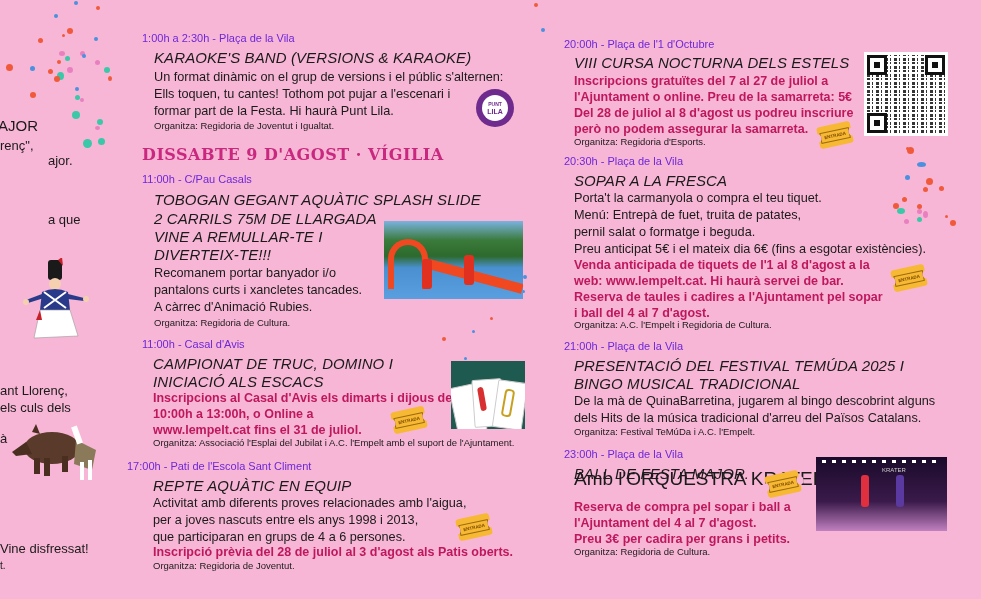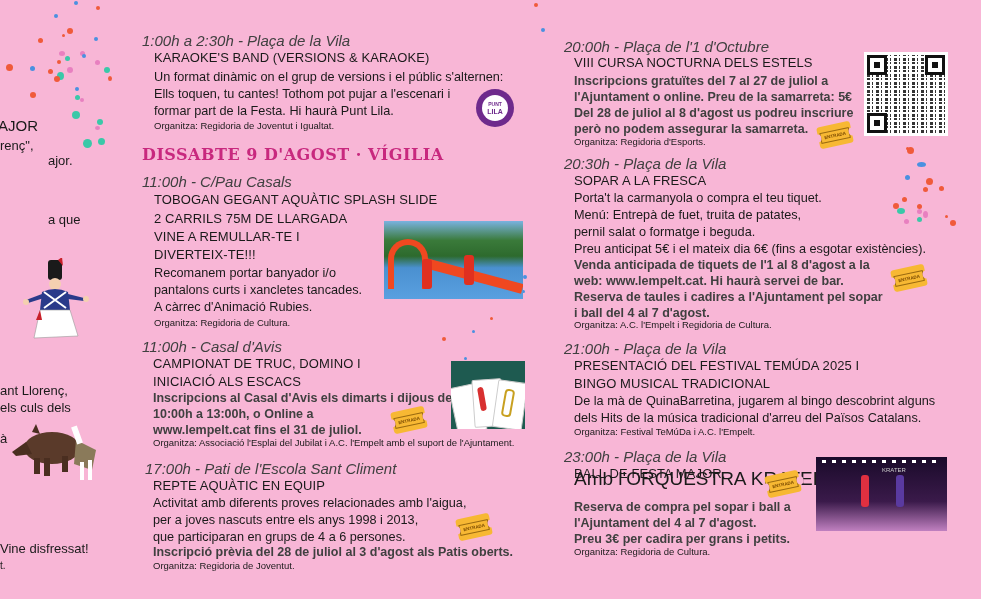--- a/index.html
+++ b/index.html
@@ -4,24 +4,24 @@
 <style>
   * { box-sizing: border-box; margin: 0; padding: 0; }
   html, body { width: 981px; height: 599px; overflow: hidden; }
   body {
     background: #f8b6d6;
     font-family: "Liberation Sans", "DejaVu Sans", sans-serif;
     color: #1a1a1a;
     position: relative;
   }
   .abs { position: absolute; }
-  .time { color: #404040; font-size: 15px; white-space: nowrap; font-style: italic; }
-  .title { font-size: 13px; line-height: 18px; white-space: nowrap; letter-spacing: 0.1px; }
+  .time { color: #6d28d9; font-size: 11px; white-space: nowrap; }
+  .title { font-size: 15px; line-height: 18px; white-space: nowrap; letter-spacing: 0.1px; font-style: italic; }
   .body-text { font-size: 12.7px; line-height: 18px; white-space: nowrap; }
-  .pink { color: #404040; font-weight: bold; font-size: 12.5px; line-height: 18px; white-space: nowrap; }
+  .pink { color: #be185d; font-weight: bold; font-size: 12.5px; line-height: 18px; white-space: nowrap; }
   .org { font-size: 9.5px; line-height: 13px; white-space: nowrap; }
   .day-header {
     color: #c8287e; font-family: "DejaVu Serif", "Liberation Serif", serif; font-weight: bold;
     font-size: 16px; letter-spacing: 0.5px; white-space: nowrap;
   }
   .left-text { font-size: 13px; line-height: 18px; white-space: nowrap; }
   .dot { position: absolute; border-radius: 50%; }
 
   
   .ticket {
@@ -236,21 +236,21 @@
     <div class="photo cards-photo" style="left:451px;top:361px;width:74px;height:68px">
       <div class="card" style="left:2px;top:24px;transform:rotate(-12deg)"></div>
       <div class="card" style="left:22px;top:18px;transform:rotate(-4deg);background:#fff"></div>
       <div class="card" style="left:44px;top:20px;transform:rotate(8deg)"></div>
       <div style="position:absolute;left:28px;top:26px;width:6px;height:24px;background:#d83030;border-radius:3px;transform:rotate(-10deg)"></div>
       <div style="position:absolute;left:52px;top:28px;width:10px;height:28px;border:2px solid #c8a020;border-radius:4px;transform:rotate(10deg)"></div>
     </div>
   </section>
 
   <section>
-    <div class="abs time" style="left:145px;top:460px">17:00h - Pati de l'Escola Sant Climent</div>
+    <div class="abs time" style="left:127px;top:460px">17:00h - Pati de l'Escola Sant Climent</div>
     <div class="abs title" style="left:153px;top:477px">REPTE AQUÀTIC EN EQUIP</div>
     <div class="abs body-text" style="left:153px;top:494px">Activitat amb diferents proves relacionades amb l'aigua,</div>
     <div class="abs body-text" style="left:153px;top:511px">per a joves nascuts entre els anys 1998 i 2013,</div>
     <div class="abs body-text" style="left:153px;top:528px">que participaran en grups de 4 a 6 persones.</div>
     <div class="abs pink" style="left:153px;top:543px">Inscripció prèvia del 28 de juliol al 3 d'agost als Patis oberts.</div>
     <div class="abs org" style="left:153px;top:559px">Organitza: Regidoria de Joventut.</div>
     <div class="ticket" style="left:457px;top:516px">
         <span>ENTRADA</span>
       </div>
   </section>

